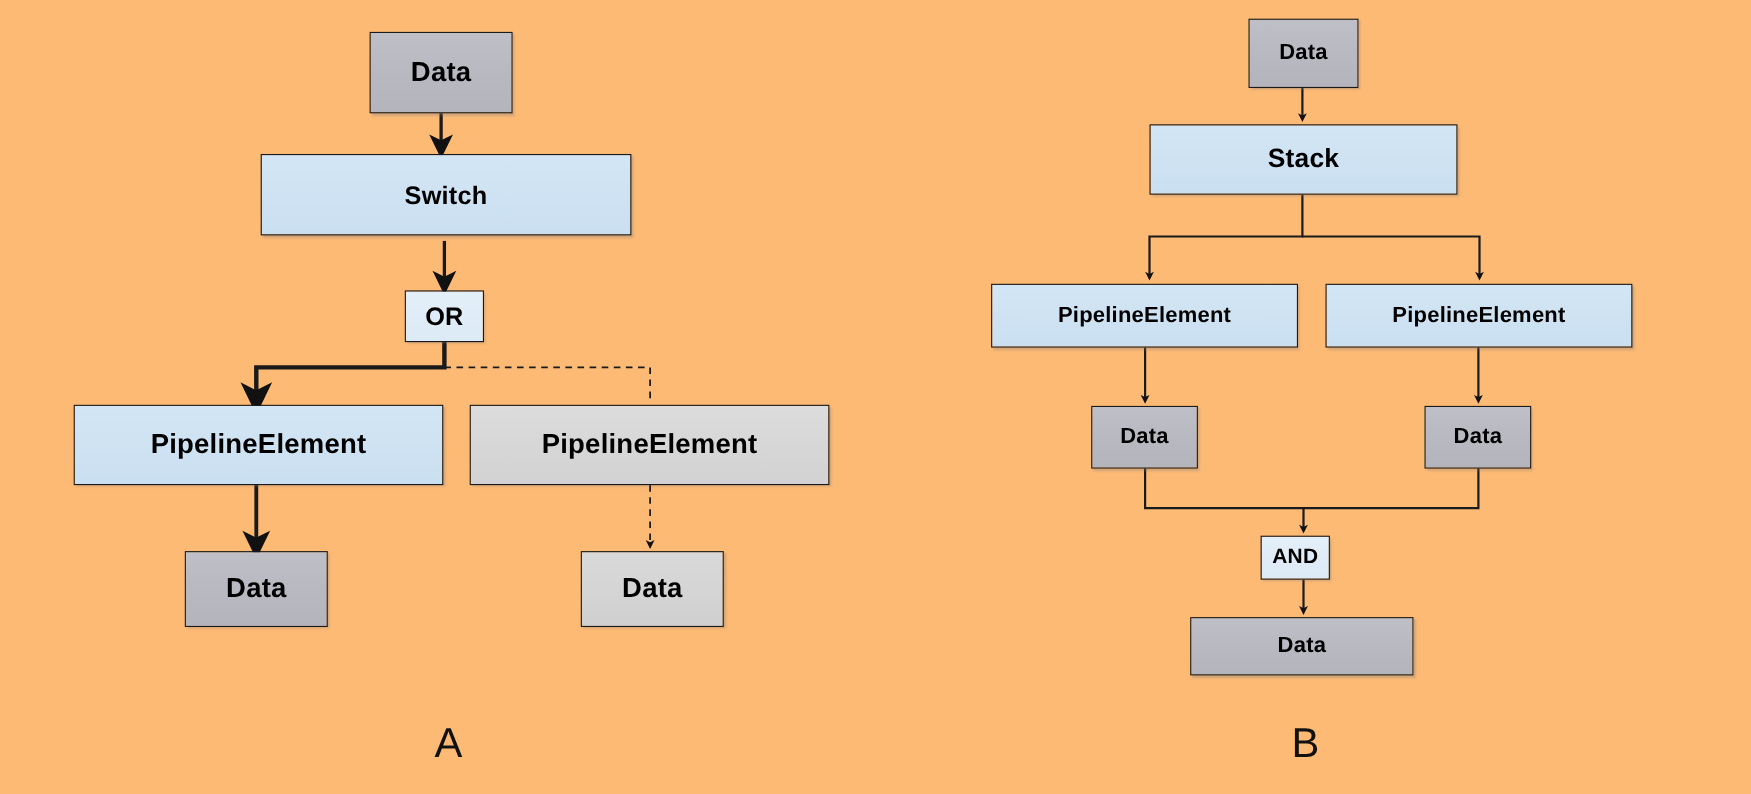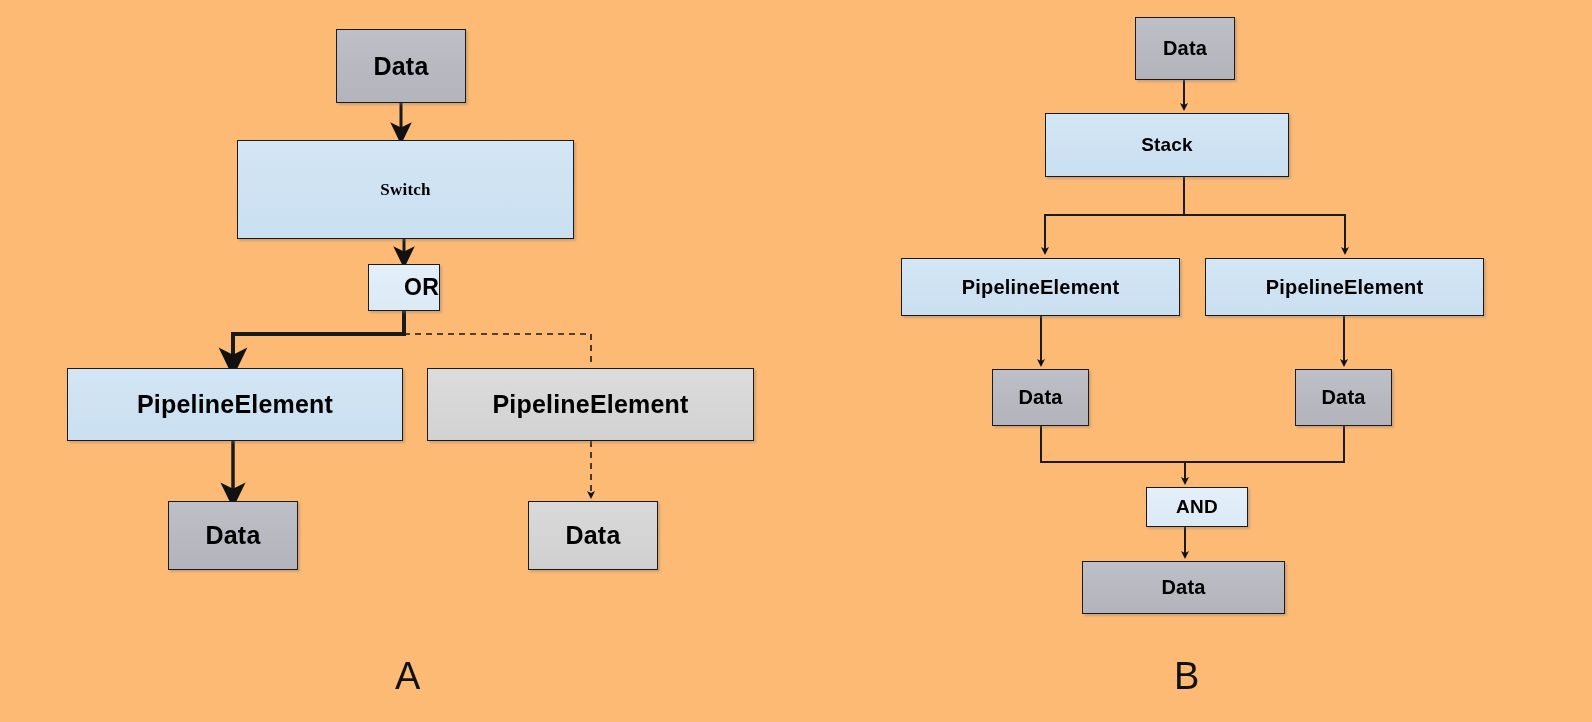--- a/index.html
+++ b/index.html
@@ -95,57 +95,57 @@
         <path d="M 1041 426 L 1041 462 L 1185 462 L 1185 481" fill="none" stroke="#1a1a1a" stroke-width="2" stroke-linecap="butt" stroke-linejoin="miter" marker-end="url(#arrowThin)"></path>
         <path d="M 1344 426 L 1344 462 L 1185 462" fill="none" stroke="#1a1a1a" stroke-width="2" stroke-linecap="butt" stroke-linejoin="miter"></path>
         <path d="M 1185 527 L 1185 555" fill="none" stroke="#1a1a1a" stroke-width="2" stroke-linecap="butt" stroke-linejoin="miter" marker-end="url(#arrowThin)"></path>
       </g>
   </svg>
 
   <div id="node-layer">
       <div class="node shadow fill-data" style="left: 336px; top: 29px; width: 130px; height: 74px; font-size: 25px;">
         <span>Data</span>
       </div>
-      <div class="node shadow fill-blue" style="left: 237px; top: 140px; width: 337px; height: 99px; font-size: 17px; font-family: Liberation Serif, serif;">
+      <div class="node shadow fill-blue" style="left: 237px; top: 140px; width: 337px; height: 74px; font-size: 23px;">
         <span>Switch</span>
       </div>
-      <div class="node shadow fill-lightblue" style="left: 368px; top: 264px; width: 72px; height: 47px; font-size: 23px; justify-content: flex-end;">
+      <div class="node shadow fill-lightblue" style="left: 368px; top: 264px; width: 72px; height: 47px; font-size: 23px;">
         <span>OR</span>
       </div>
       <div class="node shadow fill-blue" style="left: 67px; top: 368px; width: 336px; height: 73px; font-size: 25px;">
         <span>PipelineElement</span>
       </div>
       <div class="node shadow fill-grey" style="left: 427px; top: 368px; width: 327px; height: 73px; font-size: 25px;">
         <span>PipelineElement</span>
       </div>
       <div class="node shadow fill-data" style="left: 168px; top: 501px; width: 130px; height: 69px; font-size: 25px;">
         <span>Data</span>
       </div>
       <div class="node shadow fill-data-light" style="left: 528px; top: 501px; width: 130px; height: 69px; font-size: 25px;">
         <span>Data</span>
       </div>
       <div class="node shadow fill-data" style="left: 1135px; top: 17px; width: 100px; height: 63px; font-size: 20px;">
         <span>Data</span>
       </div>
-      <div class="node shadow fill-blue" style="left: 1045px; top: 113px; width: 244px; height: 64px; font-size: 19px;">
+      <div class="node shadow fill-blue" style="left: 1045px; top: 113px; width: 280px; height: 64px; font-size: 24px;">
         <span>Stack</span>
       </div>
       <div class="node shadow fill-blue" style="left: 901px; top: 258px; width: 279px; height: 58px; font-size: 20px;">
         <span>PipelineElement</span>
       </div>
       <div class="node shadow fill-blue" style="left: 1205px; top: 258px; width: 279px; height: 58px; font-size: 20px;">
         <span>PipelineElement</span>
       </div>
       <div class="node shadow fill-data" style="left: 992px; top: 369px; width: 97px; height: 57px; font-size: 20px;">
         <span>Data</span>
       </div>
       <div class="node shadow fill-data" style="left: 1295px; top: 369px; width: 97px; height: 57px; font-size: 20px;">
         <span>Data</span>
       </div>
-      <div class="node shadow fill-lightblue" style="left: 1146px; top: 487px; width: 102px; height: 40px; font-size: 19px; text-align: right;">
+      <div class="node shadow fill-lightblue" style="left: 1146px; top: 487px; width: 63px; height: 40px; font-size: 19px; text-align: right;">
         <span>AND</span>
       </div>
       <div class="node shadow fill-data" style="left: 1082px; top: 561px; width: 203px; height: 53px; font-size: 20px;">
         <span>Data</span>
       </div>
     </div>
 
   <div class="panel-label" id="label-A" style="left: 395px; top: 655px;">A</div>
   <div class="panel-label" id="label-B" style="left: 1174px; top: 655px;">B</div>
 </div>

